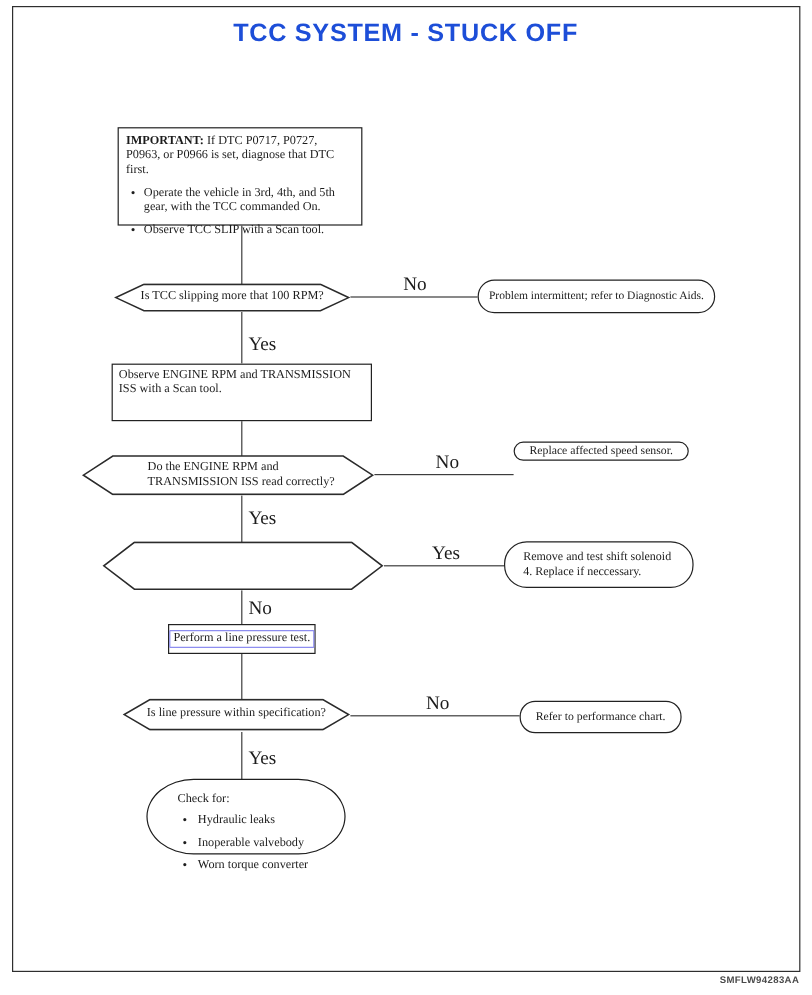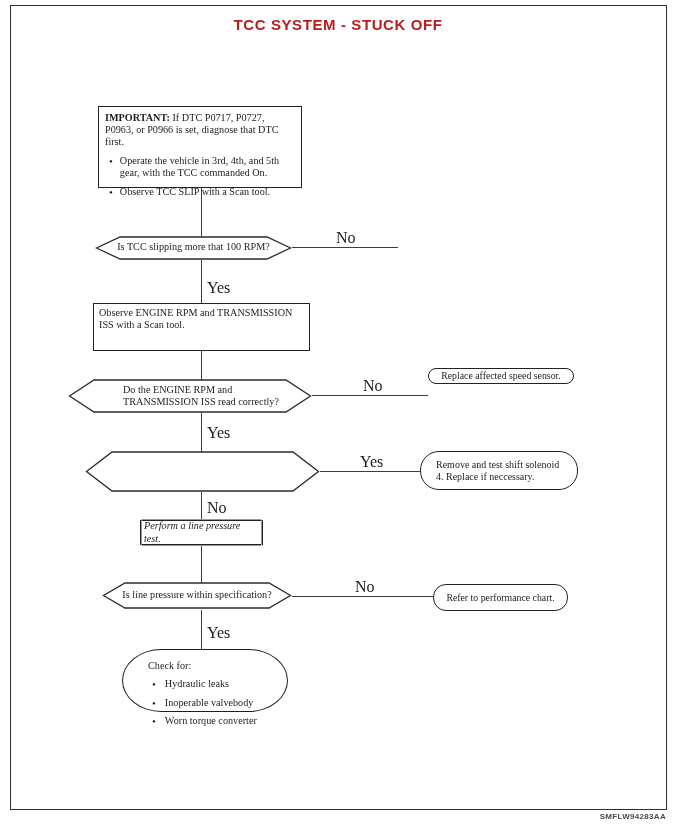--- a/index.html
+++ b/index.html
@@ -7,21 +7,21 @@
     position:relative;width:677px;height:829px;background:#fff;
     font-family:"Liberation Serif",serif;color:#1c1c1c;overflow:hidden;
   }
   .sheet-border{
     position:absolute;left:10px;top:5px;width:655px;height:803px;
     border:1.5px solid #2e2e2e;background:#fff;
   }
   .title{
     position:absolute;left:10px;top:16px;width:656px;margin:0;
     text-align:center;font-family:"Liberation Sans",sans-serif;
-    font-size:15px;font-weight:600;letter-spacing:0.6px;color:#b91c1c;
+    font-size:21px;font-weight:600;letter-spacing:0.6px;color:#1d4ed8;
   }
   .vline{position:absolute;width:1.3px;background:#3d3d3d;}
   .hline{position:absolute;height:1.3px;background:#3d3d3d;}
   .branch-label{position:absolute;font-size:16px;color:#1c1c1c;}
 
   .important-box{
     position:absolute;left:98px;top:106px;width:204px;height:82px;
     border:1.6px solid #222;box-sizing:border-box;padding:5px 6px 4px 6px;
     font-size:10.2px;line-height:1.18;
   }
@@ -39,21 +39,21 @@
 
   .oval{
     position:absolute;border:1.6px solid #222;box-sizing:border-box;background:#fff;
     display:flex;align-items:center;justify-content:center;text-align:center;
     font-size:9.8px;line-height:1.2;
   }
   .oval.left{justify-content:flex-start;text-align:left;}
 
   .select-outline{
     display:inline-block;border:1.1px solid #8d8df0;border-radius:1px;
-    padding:0 2px;font-size:10.2px;font-style:italic;
+    padding:0 2px;font-size:10.2px;
   }
 
   .final-oval{
     position:absolute;left:122px;top:649px;width:166px;height:63px;
     border:1.8px solid #1e1e1e;border-radius:50px / 40px;box-sizing:border-box;
     background:#fff;font-size:10.2px;
   }
   .final-heading{margin:10px 0 7px 25px;}
   .final-bullet{display:flex;margin:0 0 6.5px 29px;}
   .final-bullet::before{content:"\2022";font-size:11px;margin-right:9px;}
@@ -91,20 +91,23 @@
   <div class="vline" style="left:201px;top:610px;height:40px;"></div>
 
   <div class="hex" style="left:95px;top:236px;width:197px;height:24px;">
     <svg width="197" height="24">
       <polygon points="25,1 172,1 195.5,12 172,23 25,23 1.5,12" fill="#ffffff" stroke="#2b2b2b" stroke-width="1.3"></polygon>
     </svg>
     <div class="hex-text" style="left:0;top:5px;width:197px;text-align:center;">Is TCC slipping more that 100 RPM?</div>
   </div>
   <div class="hline" style="left:292px;top:247px;width:106px;"></div>
   <span class="branch-label" style="left:336px;top:229px;">No</span>
+  <div class="oval" style="left:398px;top:233px;width:198px;height:28px;border-radius:14px;font-size:9.6px;">
+    <span>Problem intermittent; refer to Diagnostic Aids.</span>
+  </div>
   <span class="branch-label" style="left:207px;top:279px;">Yes</span>
 
   <div class="rect-node" style="left:93px;top:303px;width:217px;height:48px;padding:3px 5px;">
     <span>Observe ENGINE RPM and TRANSMISSION ISS with a Scan tool.</span>
   </div>
 
   <div class="hex" style="left:68px;top:379px;width:244px;height:34px;">
     <svg width="244" height="34">
       <polygon points="26,1 218,1 242.5,17 218,33 26,33 1.5,17" fill="#ffffff" stroke="#2b2b2b" stroke-width="1.3"></polygon>
     </svg>

